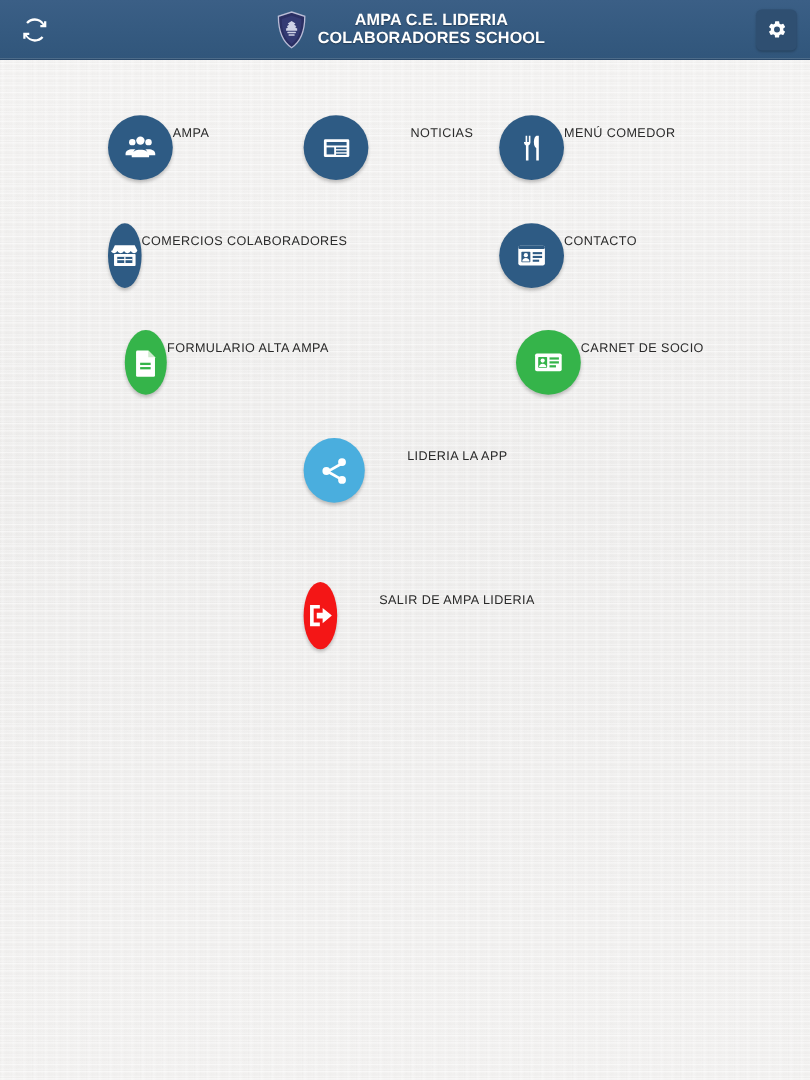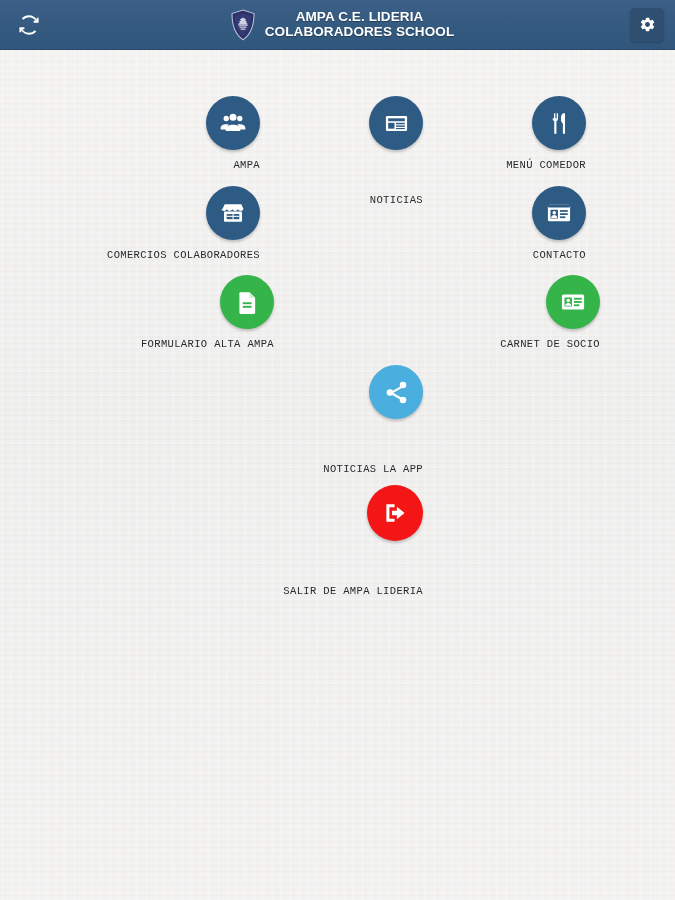--- a/index.html
+++ b/index.html
@@ -112,26 +112,24 @@
   }
   .row {
     position: relative;
     width: 675px;
     height: 90px;
   }
   .tile {
     position: absolute;
     width: 170px;
     display: flex;
-    flex-direction: column;
-    align-items: flex-end;
+    align-items: flex-start;
     cursor: pointer;
     -webkit-user-select: none;
     user-select: none;
-    font-family: Liberation Mono, monospace;
   }
   .tile.col1 { left: 90px; }
   .tile.col2 { left: 253px; gap: 35px; }
   .tile.col3 { left: 416px; }
 
   .circle {
     width: 54px;
     height: 54px;
     border-radius: 50%;
     display: flex;
@@ -327,21 +325,21 @@
           <span>
             <svg width="27" height="27" viewBox="0 0 24 24" fill="#ffffff">
               <circle cx="17.8" cy="5.4" r="2.9"></circle>
               <circle cx="6.2" cy="12.0" r="2.9"></circle>
               <circle cx="17.8" cy="18.6" r="2.9"></circle>
               <path d="M7.9 10.8l8.6-4.9 1.0 1.75-8.6 4.9z"></path>
               <path d="M8.9 12.2l8.6 4.9-1.0 1.75-8.6-4.9z"></path>
             </svg>
           </span>
         </div>
-        <div class="label">NOTICIAS LA APP</div>
+        <div class="label">LIDERIA LA APP</div>
       </div>
     </div>
 
     <div class="row" style="height:120px;">
       <div class="tile col2" style="top:45px;">
         <div class="circle red big">
           <span>
             <svg width="28" height="28" viewBox="0 0 24 24" fill="#ffffff">
               <path d="M4.6 4.4h7.0v2.6H7.2v10.0h4.4v2.6h-7.0z"></path>
               <path d="M13.6 6.6l6.6 5.4-6.6 5.4v-3.4H9.4v-4.0h4.2z"></path>

